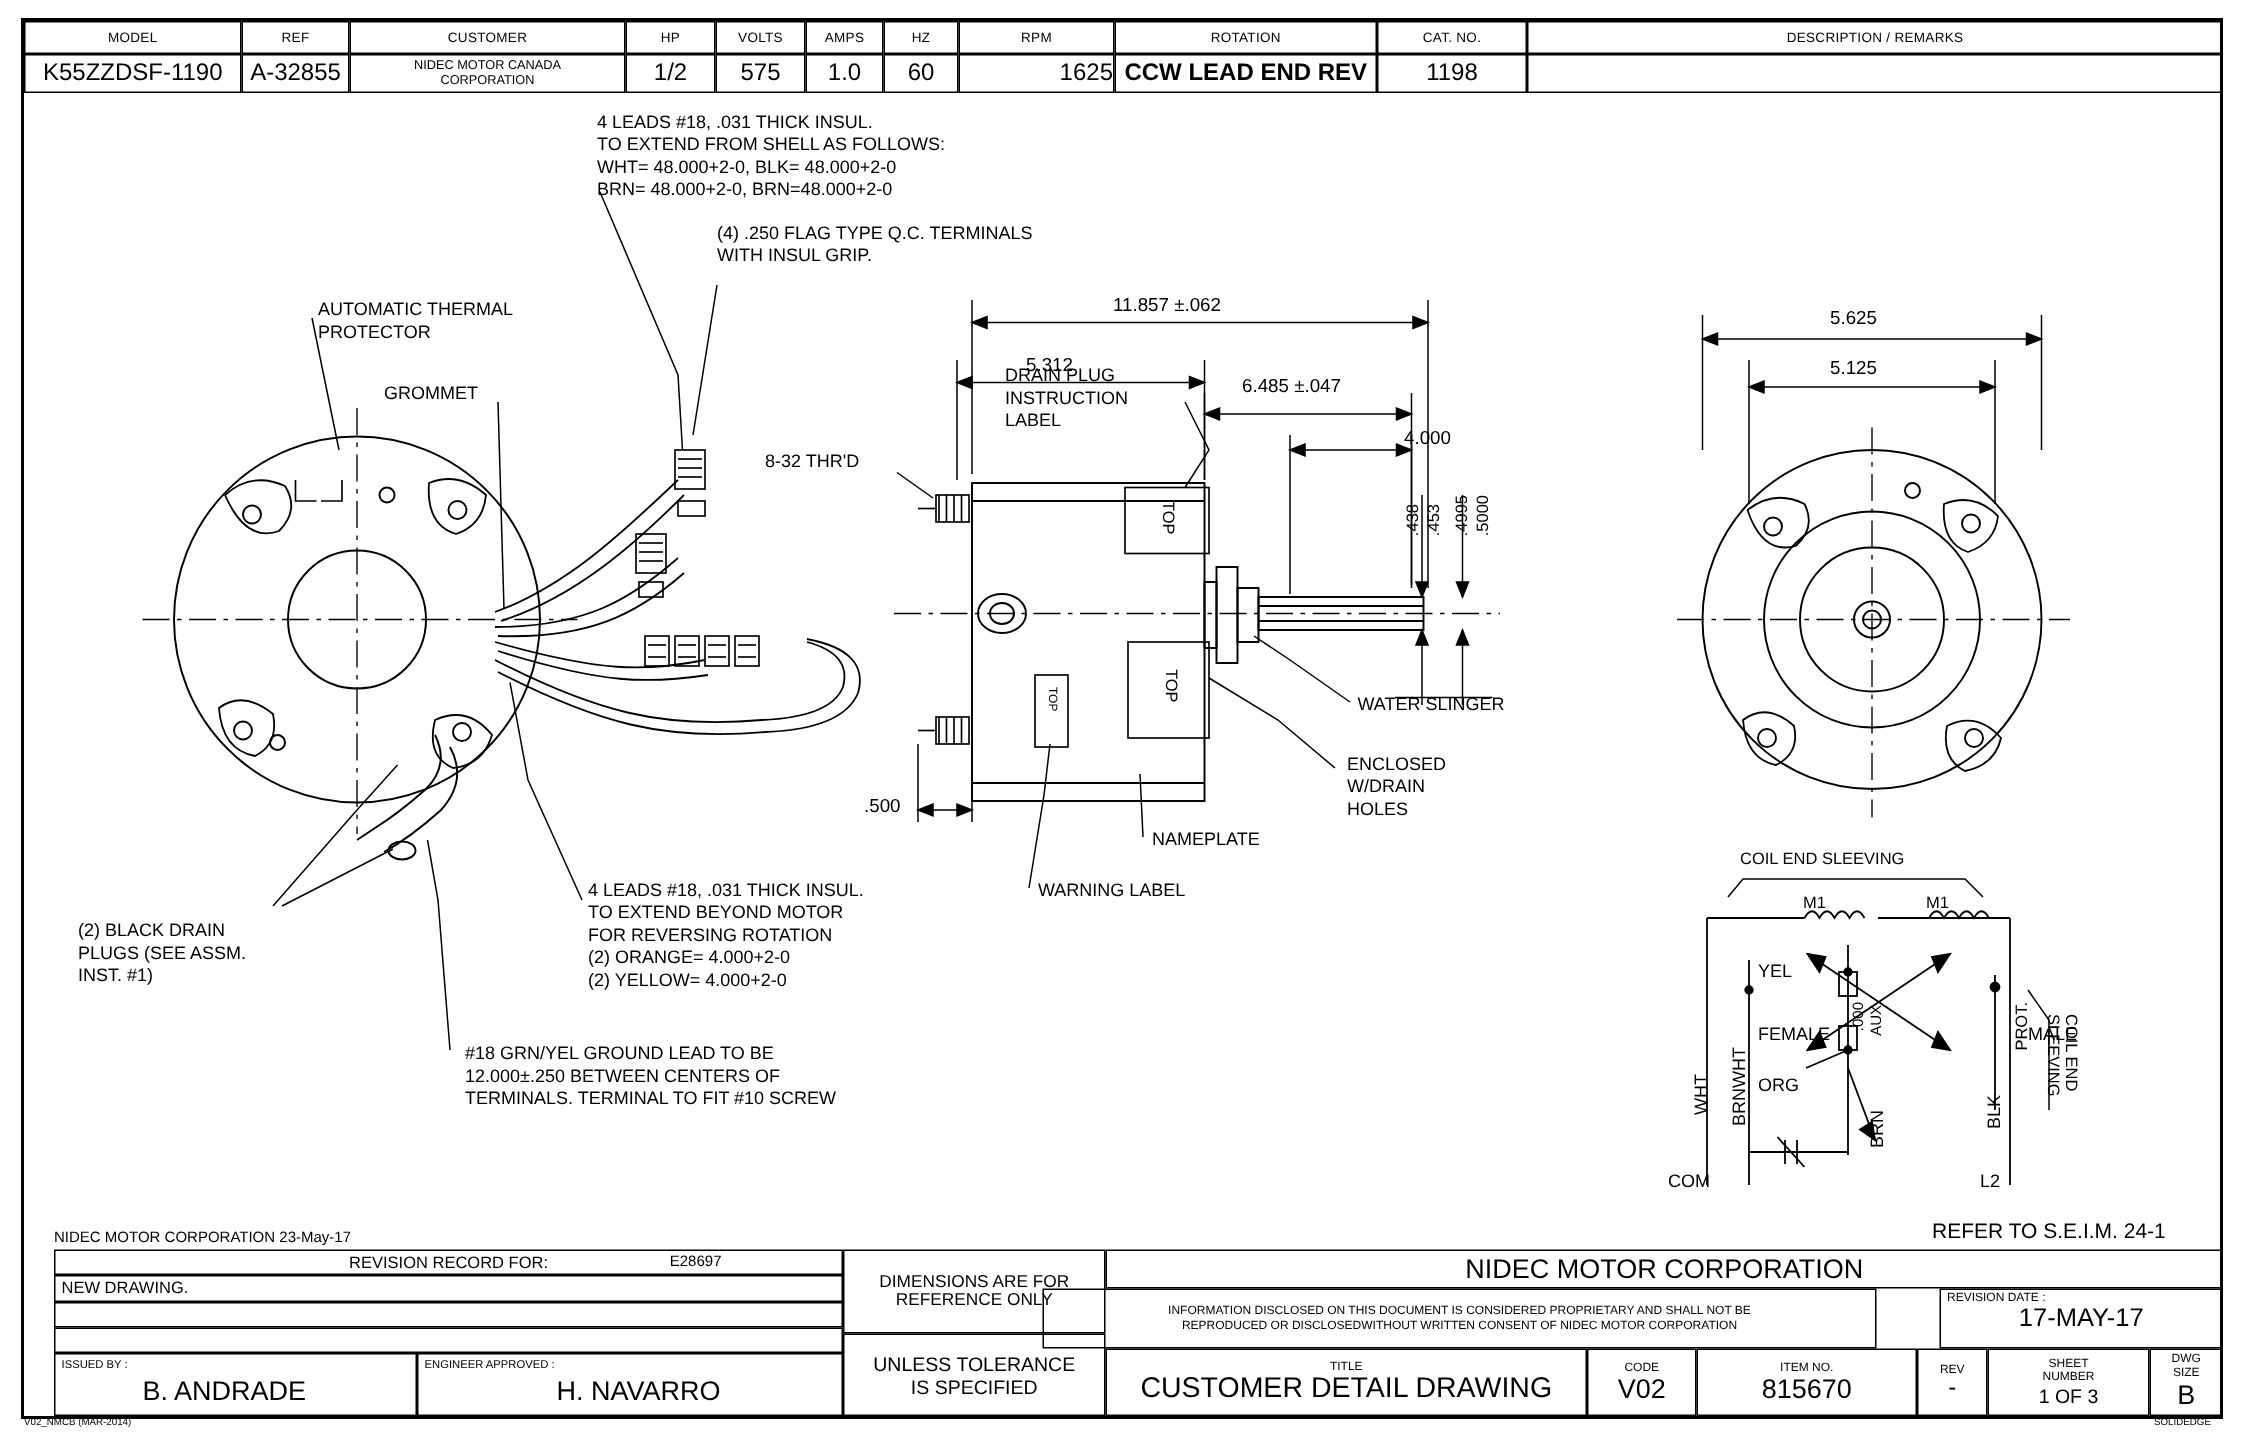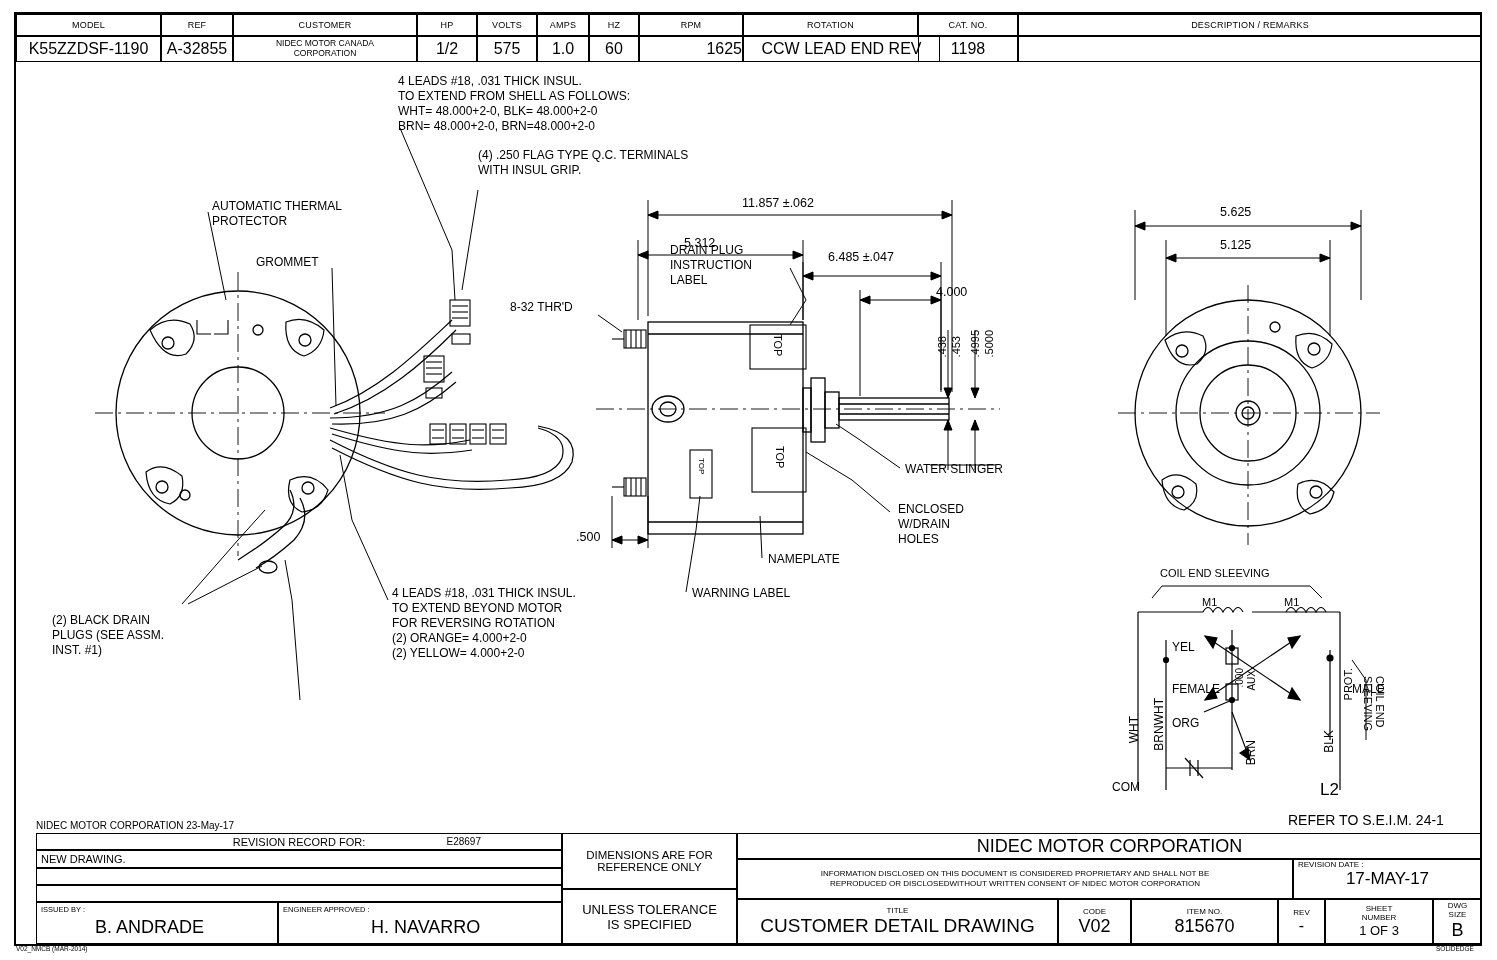--- a/index.html
+++ b/index.html
@@ -78,21 +78,21 @@
       </div>
     <div class="cell val" style="left:537px;top:36px;width:52px;height:26px;">
         <span>1.0</span>
       </div>
     <div class="cell val" style="left:589px;top:36px;width:50px;height:26px;">
         <span>60</span>
       </div>
     <div class="cell val" style="left:639px;top:36px;width:104px;height:26px;justify-content:flex-end;">
         <span>1625</span>
       </div>
-    <div class="cell val" style="left:743px;top:36px;width:197px;height:26px;">
+    <div class="cell val" style="left:743px;top:36px;width:175px;height:26px;font-weight:bold;">
         <span>CCW LEAD END REV</span>
       </div>
     <div class="cell val" style="left:918px;top:36px;width:100px;height:26px;">
         <span>1198</span>
       </div>
     <div class="cell val" style="left:1018px;top:36px;width:464px;height:26px;">
         <span></span>
       </div>
   </div>
 
@@ -370,20 +370,23 @@
 PROTECTOR</div>
   <div class="lbl" style="left:256px;top:255px;">GROMMET</div>
   <div class="lbl" style="left:52px;top:613px;">(2) BLACK DRAIN
 PLUGS (SEE ASSM.
 INST. #1)</div>
   <div class="lbl" style="left:392px;top:586px;">4 LEADS #18, .031 THICK INSUL.
 TO EXTEND BEYOND MOTOR
 FOR REVERSING ROTATION
 (2) ORANGE= 4.000+2-0
 (2) YELLOW= 4.000+2-0</div>
+  <div class="lbl" style="left:310px;top:695px;">#18 GRN/YEL GROUND LEAD TO BE
+12.000±.250 BETWEEN CENTERS OF
+TERMINALS. TERMINAL TO FIT #10 SCREW</div>
   <div class="lbl" style="left:670px;top:243px;">DRAIN PLUG
 INSTRUCTION
 LABEL</div>
   <div class="lbl" style="left:510px;top:300px;">8-32 THR'D</div>
   <div class="lbl" style="left:905px;top:462px;">WATER SLINGER</div>
   <div class="lbl" style="left:898px;top:502px;">ENCLOSED
 W/DRAIN
 HOLES</div>
   <div class="lbl" style="left:768px;top:552px;">NAMEPLATE</div>
   <div class="lbl" style="left:692px;top:586px;">WARNING LABEL</div>
@@ -414,21 +417,21 @@
   <div class="dim" style="left:1172px;top:716px;font-size:12px;">ORG</div>
   <div class="dim" style="left:1352px;top:682px;font-size:12px;">MALE</div>
   <div class="dim vert" style="left:1234px;top:668px;font-size:10px;">.000</div>
   <div class="dim vert" style="left:1246px;top:670px;font-size:10px;">AUX</div>
   <div class="dim vert" style="left:1342px;top:668px;font-size:11px;">PROT.</div>
   <div class="dim vert" style="left:1127px;top:716px;font-size:12px;">WHT</div>
   <div class="dim vert" style="left:1152px;top:698px;font-size:12px;">BRNWHT</div>
   <div class="dim vert" style="left:1244px;top:740px;font-size:12px;">BRN</div>
   <div class="dim vert" style="left:1322px;top:730px;font-size:12px;">BLK</div>
   <div class="dim" style="left:1112px;top:780px;font-size:12px;">COM</div>
-  <div class="dim" style="left:1320px;top:780px;font-size:17px;text-align:center;">L2</div>
+  <div class="dim" style="left:1320px;top:780px;font-size:12px;text-align:center;">L2</div>
   <div class="dim" style="left:1362px;top:676px;font-size:11px;writing-mode:vertical-rl;">COIL END
 SLEEVING</div>
 
   <div>
 
     <div class="cell" style="left:36px;top:833px;width:526px;height:17px;font-size:11px;justify-content:center;">
       <span>REVISION RECORD FOR:</span>
       <span style="position:absolute;right:80px;font-size:10px;">E28697</span>
     </div>
     <div class="cell" style="left:36px;top:850px;width:526px;height:18px;font-size:11px;justify-content:flex-start;padding-left:4px;">
@@ -451,21 +454,21 @@
 REFERENCE ONLY</span>
       </div>
     <div class="cell" style="left:562px;top:889px;width:175px;height:55px;font-size:13px;">
         <span style="white-space:pre-line">UNLESS TOLERANCE
 IS SPECIFIED</span>
       </div>
 
     <div class="cell" style="left:737px;top:833px;width:745px;height:26px;font-size:18px;font-weight:normal;">
         <span>NIDEC MOTOR CORPORATION</span>
       </div>
-    <div class="cell" style="left:737px;top:859px;width:556px;height:40px;font-size:8px;line-height:1.3;">
+    <div class="cell" style="left:695px;top:859px;width:556px;height:40px;font-size:8px;line-height:1.3;">
         <span style="white-space:pre-line">INFORMATION DISCLOSED ON THIS DOCUMENT IS CONSIDERED PROPRIETARY AND SHALL NOT BE
 REPRODUCED OR DISCLOSEDWITHOUT WRITTEN CONSENT OF NIDEC MOTOR CORPORATION</span>
       </div>
 
     <div class="cell" style="left:1293px;top:859px;width:189px;height:40px;flex-direction:column;justify-content:flex-start;">
       <span style="font-size:8px;align-self:flex-start;padding-left:4px;">REVISION DATE :</span>
       <span style="font-size:17px;">17-MAY-17</span>
     </div>
 
     <div class="cell" style="left:737px;top:899px;width:321px;height:45px;flex-direction:column;">

